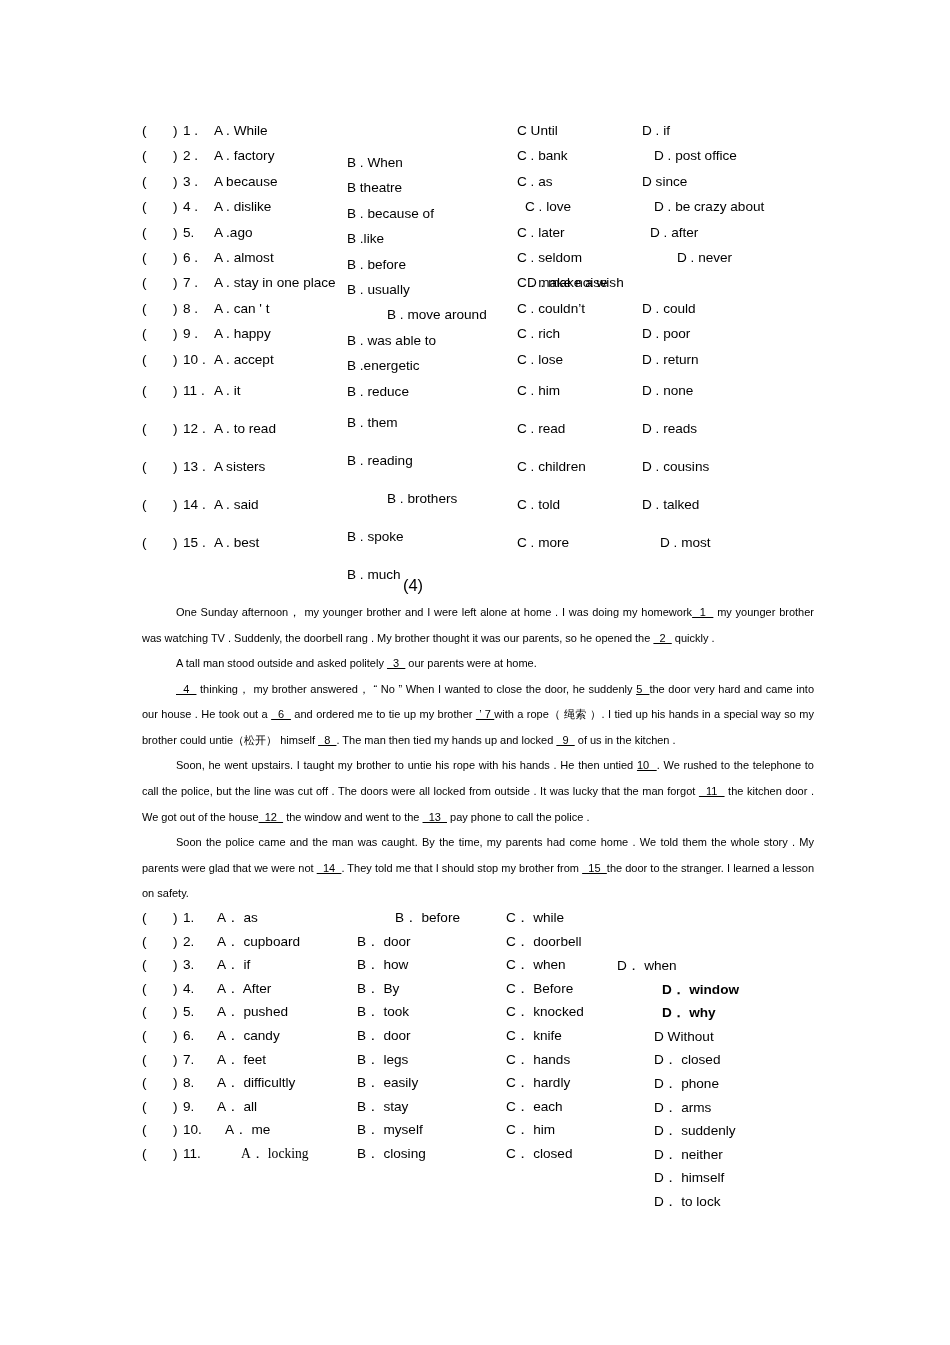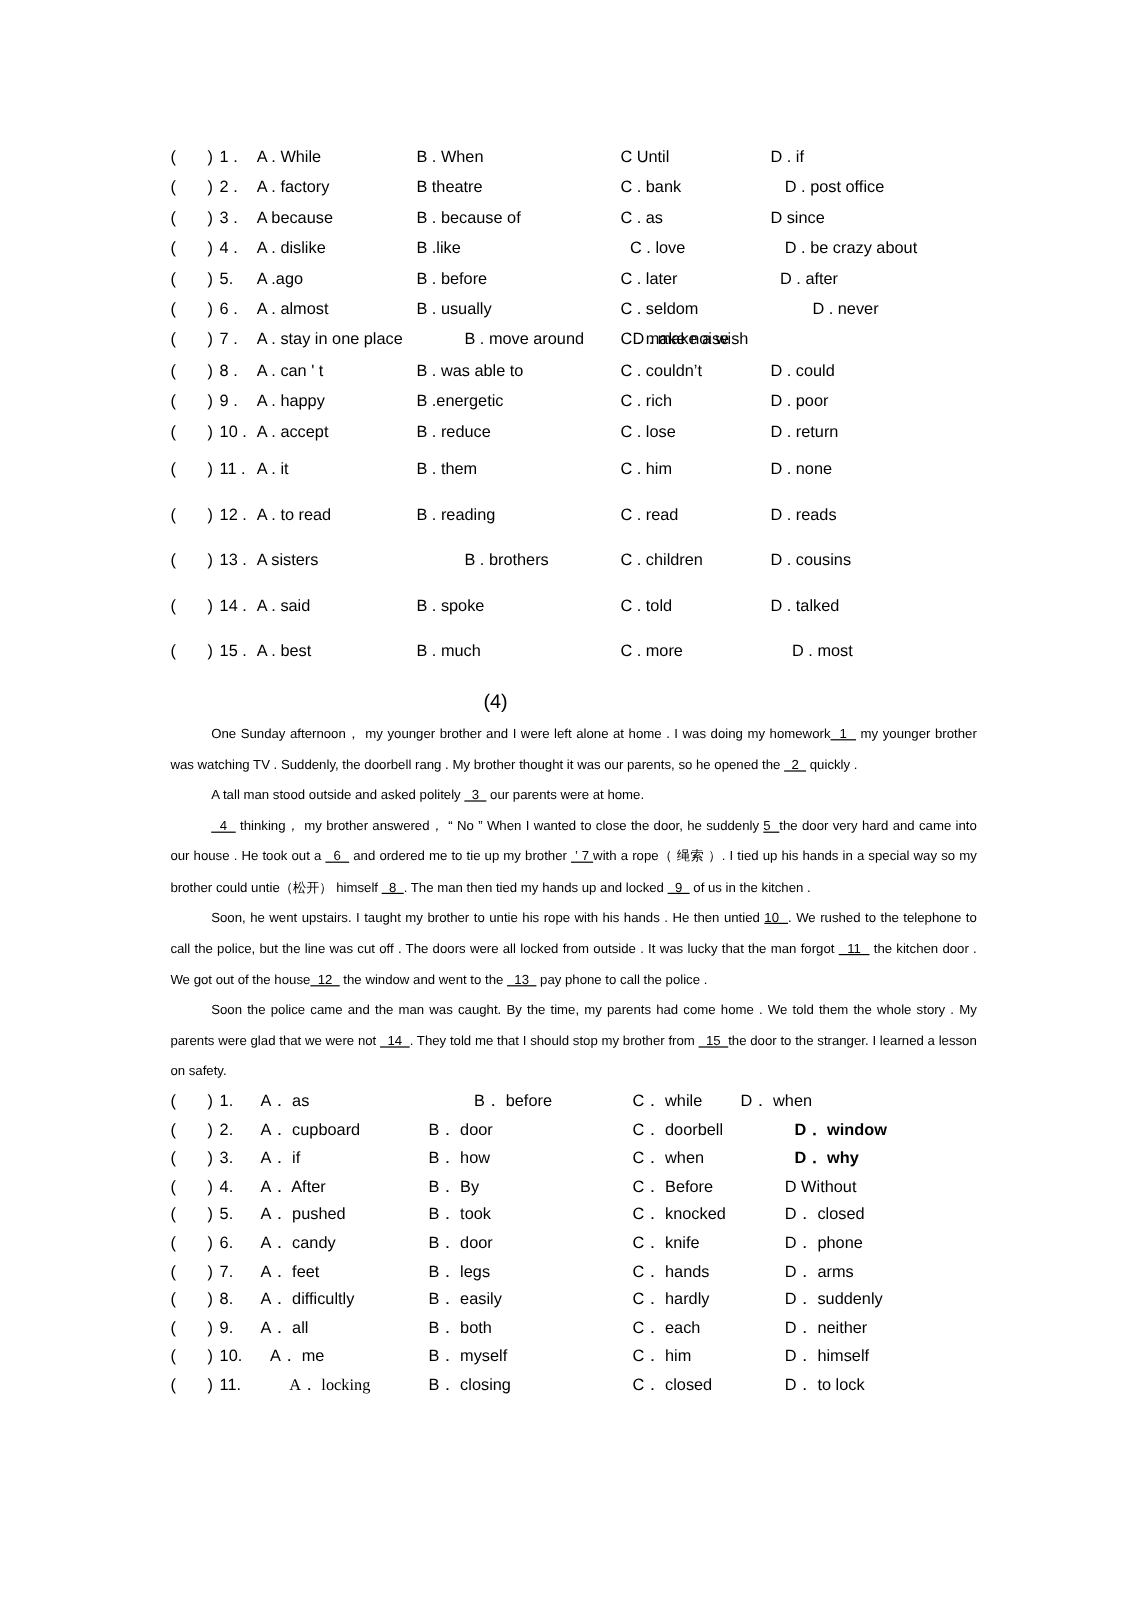--- a/index.html
+++ b/index.html
@@ -34,29 +34,29 @@
     white-space: nowrap;
   }
   .qrow.sparse { height: 38px; line-height: 38px; }
   .qrow .paren-open { position: absolute; left: 0; }
   .qrow .paren-close { position: absolute; left: 31px; }
   .qrow .qnum { position: absolute; left: 41px; }
   .qrow .opt { position: absolute; }
 
   
   .l1 .oA { left: 72px; }
-  .l1 .oB { left: 205px; }
+  .l1 .oB { left: 205px; margin-top: 32px; }
   .l1 .oC { left: 375px; }
   .l1 .oD { left: 500px; }
 
   
   .l2 .oA { left: 75px; }
   .l2 .oB { left: 215px; }
-  .l2 .oC { left: 385px; }
-  .l2 .oD { left: 495px; }
+  .l2 .oC { left: 364px; }
+  .l2 .oD { left: 495px; margin-top: 48px; }
 
   
   .nudge-b-r7 { left: 245px !important; }
   .nudge-c-r4 { left: 383px !important; }
   .nudge-c-r14 { left: 375px !important; }
   .nudge-d-r1 { left: 500px !important; }
   .nudge-d-r2 { left: 512px !important; }
   .nudge-d-r4 { left: 512px !important; }
   .nudge-d-r5 { left: 508px !important; }
   .nudge-d-r6 { left: 535px !important; }
@@ -355,21 +355,21 @@
         <span class="opt oB">B． easily</span>
         <span class="opt oC">C． hardly</span>
         <span class="opt oD nudge-d-w2">D． suddenly</span>
       </div>
 
       <div class="qrow" style="height:23.6px;line-height:23.6px;">
         <span class="paren-open">(</span>
         <span class="paren-close">)</span>
         <span class="qnum">9.</span>
         <span class="opt oA">A． all</span>
-        <span class="opt oB">B． both</span>
+        <span class="opt oB">B． stay</span>
         <span class="opt oC">C． each</span>
         <span class="opt oD nudge-d-w2">D． neither</span>
       </div>
 
       <div class="qrow" style="height:23.6px;line-height:23.6px;">
         <span class="paren-open">(</span>
         <span class="paren-close">)</span>
         <span class="qnum">10.</span>
         <span class="opt oA" style="left:83px;">A． me</span>
         <span class="opt oB">B． myself</span>

